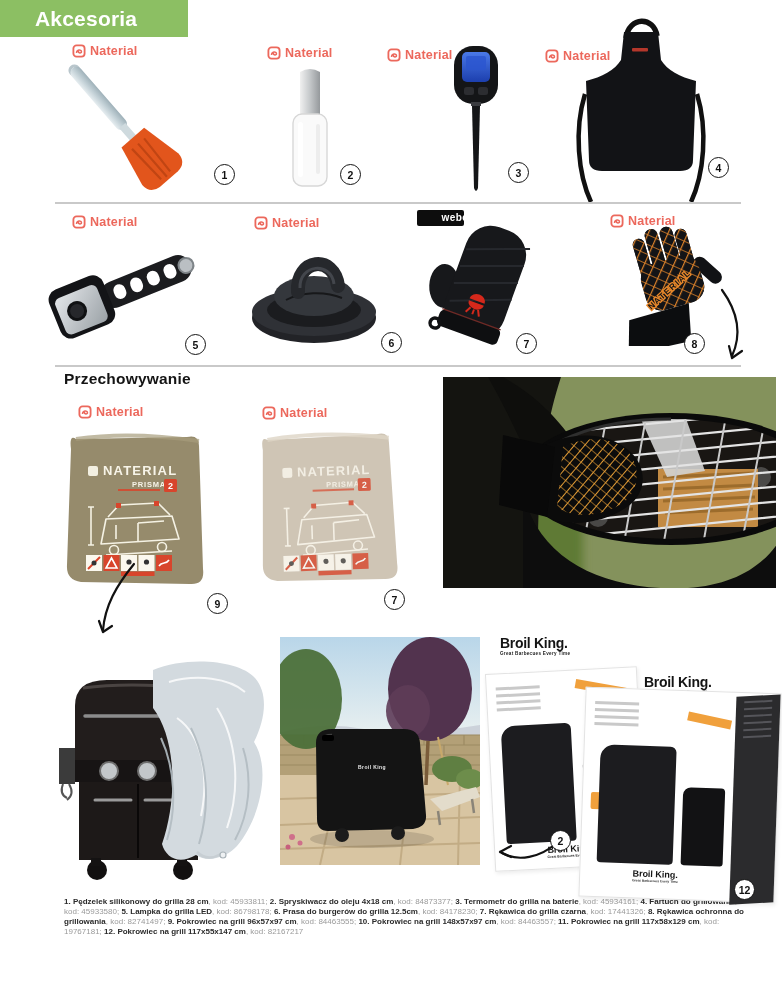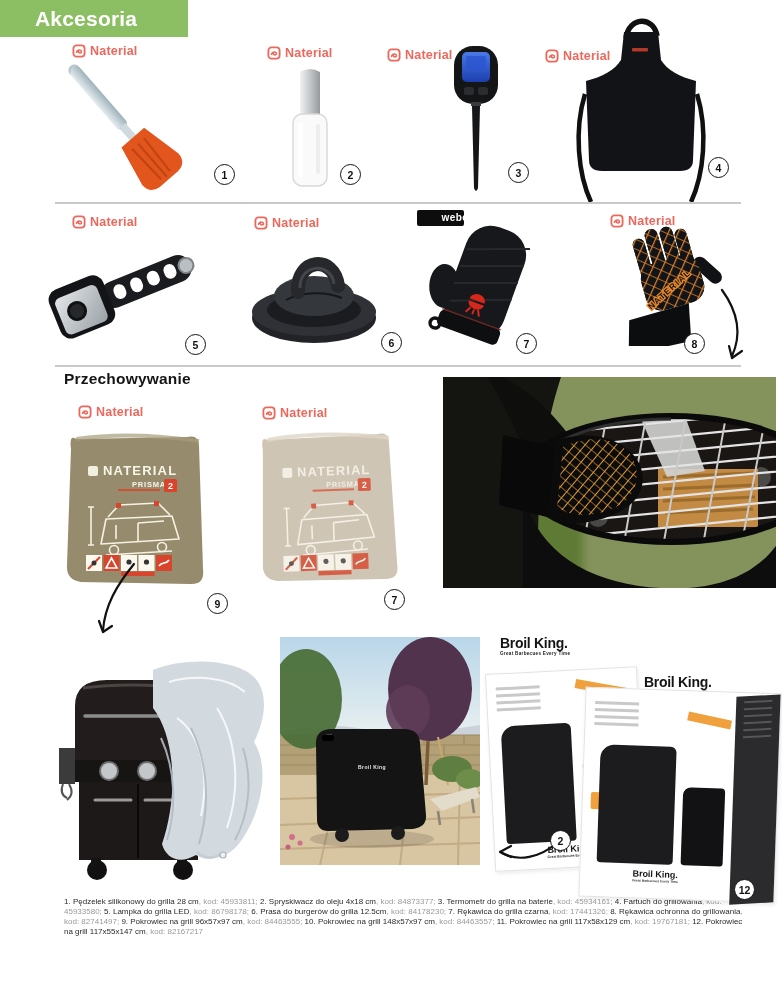--- a/index.html
+++ b/index.html
@@ -25,21 +25,21 @@
   .weber span{color:#fff;font-size:10px;font-weight:700;letter-spacing:0.4px;line-height:1;margin-left:35px;}
 
   
   .num{width:21px;height:21px;border:1.6px solid #151515;border-radius:50%;background:#fff;display:flex;align-items:center;justify-content:center;font-size:10.5px;font-weight:700;color:#111;box-sizing:border-box;}
 
   
   .h2{left:64px;top:370px;font-size:15.5px;font-weight:700;color:#141414;letter-spacing:0.2px;}
 
   
   .footer{left:64px;top:897px;width:684px;font-size:8px;line-height:1.24;color:#9a9a9a;}
-  .footer b{color:#2b2b2b;font-weight:400;text-align:center;}
+  .footer b{color:#2b2b2b;font-weight:700;text-align:center;}
 
   
   .bk-logo{display:flex;flex-direction:column;line-height:1;}
   .bk-logo .l1{font-size:14px;font-weight:800;color:#141414;letter-spacing:-0.3px;}
   .bk-logo .l2{font-size:4.6px;font-weight:700;color:#222;letter-spacing:0.3px;margin-top:1.5px;}
 
   
   .boxes{left:486px;top:648px;width:296px;height:248px;}
   .bkbox{position:absolute;background:#fff;border:1px solid #e3e3e3;box-shadow:1px 2px 4px rgba(0,0,0,0.08);}
   .bkbox .lines{position:absolute;left:9px;top:13px;}

